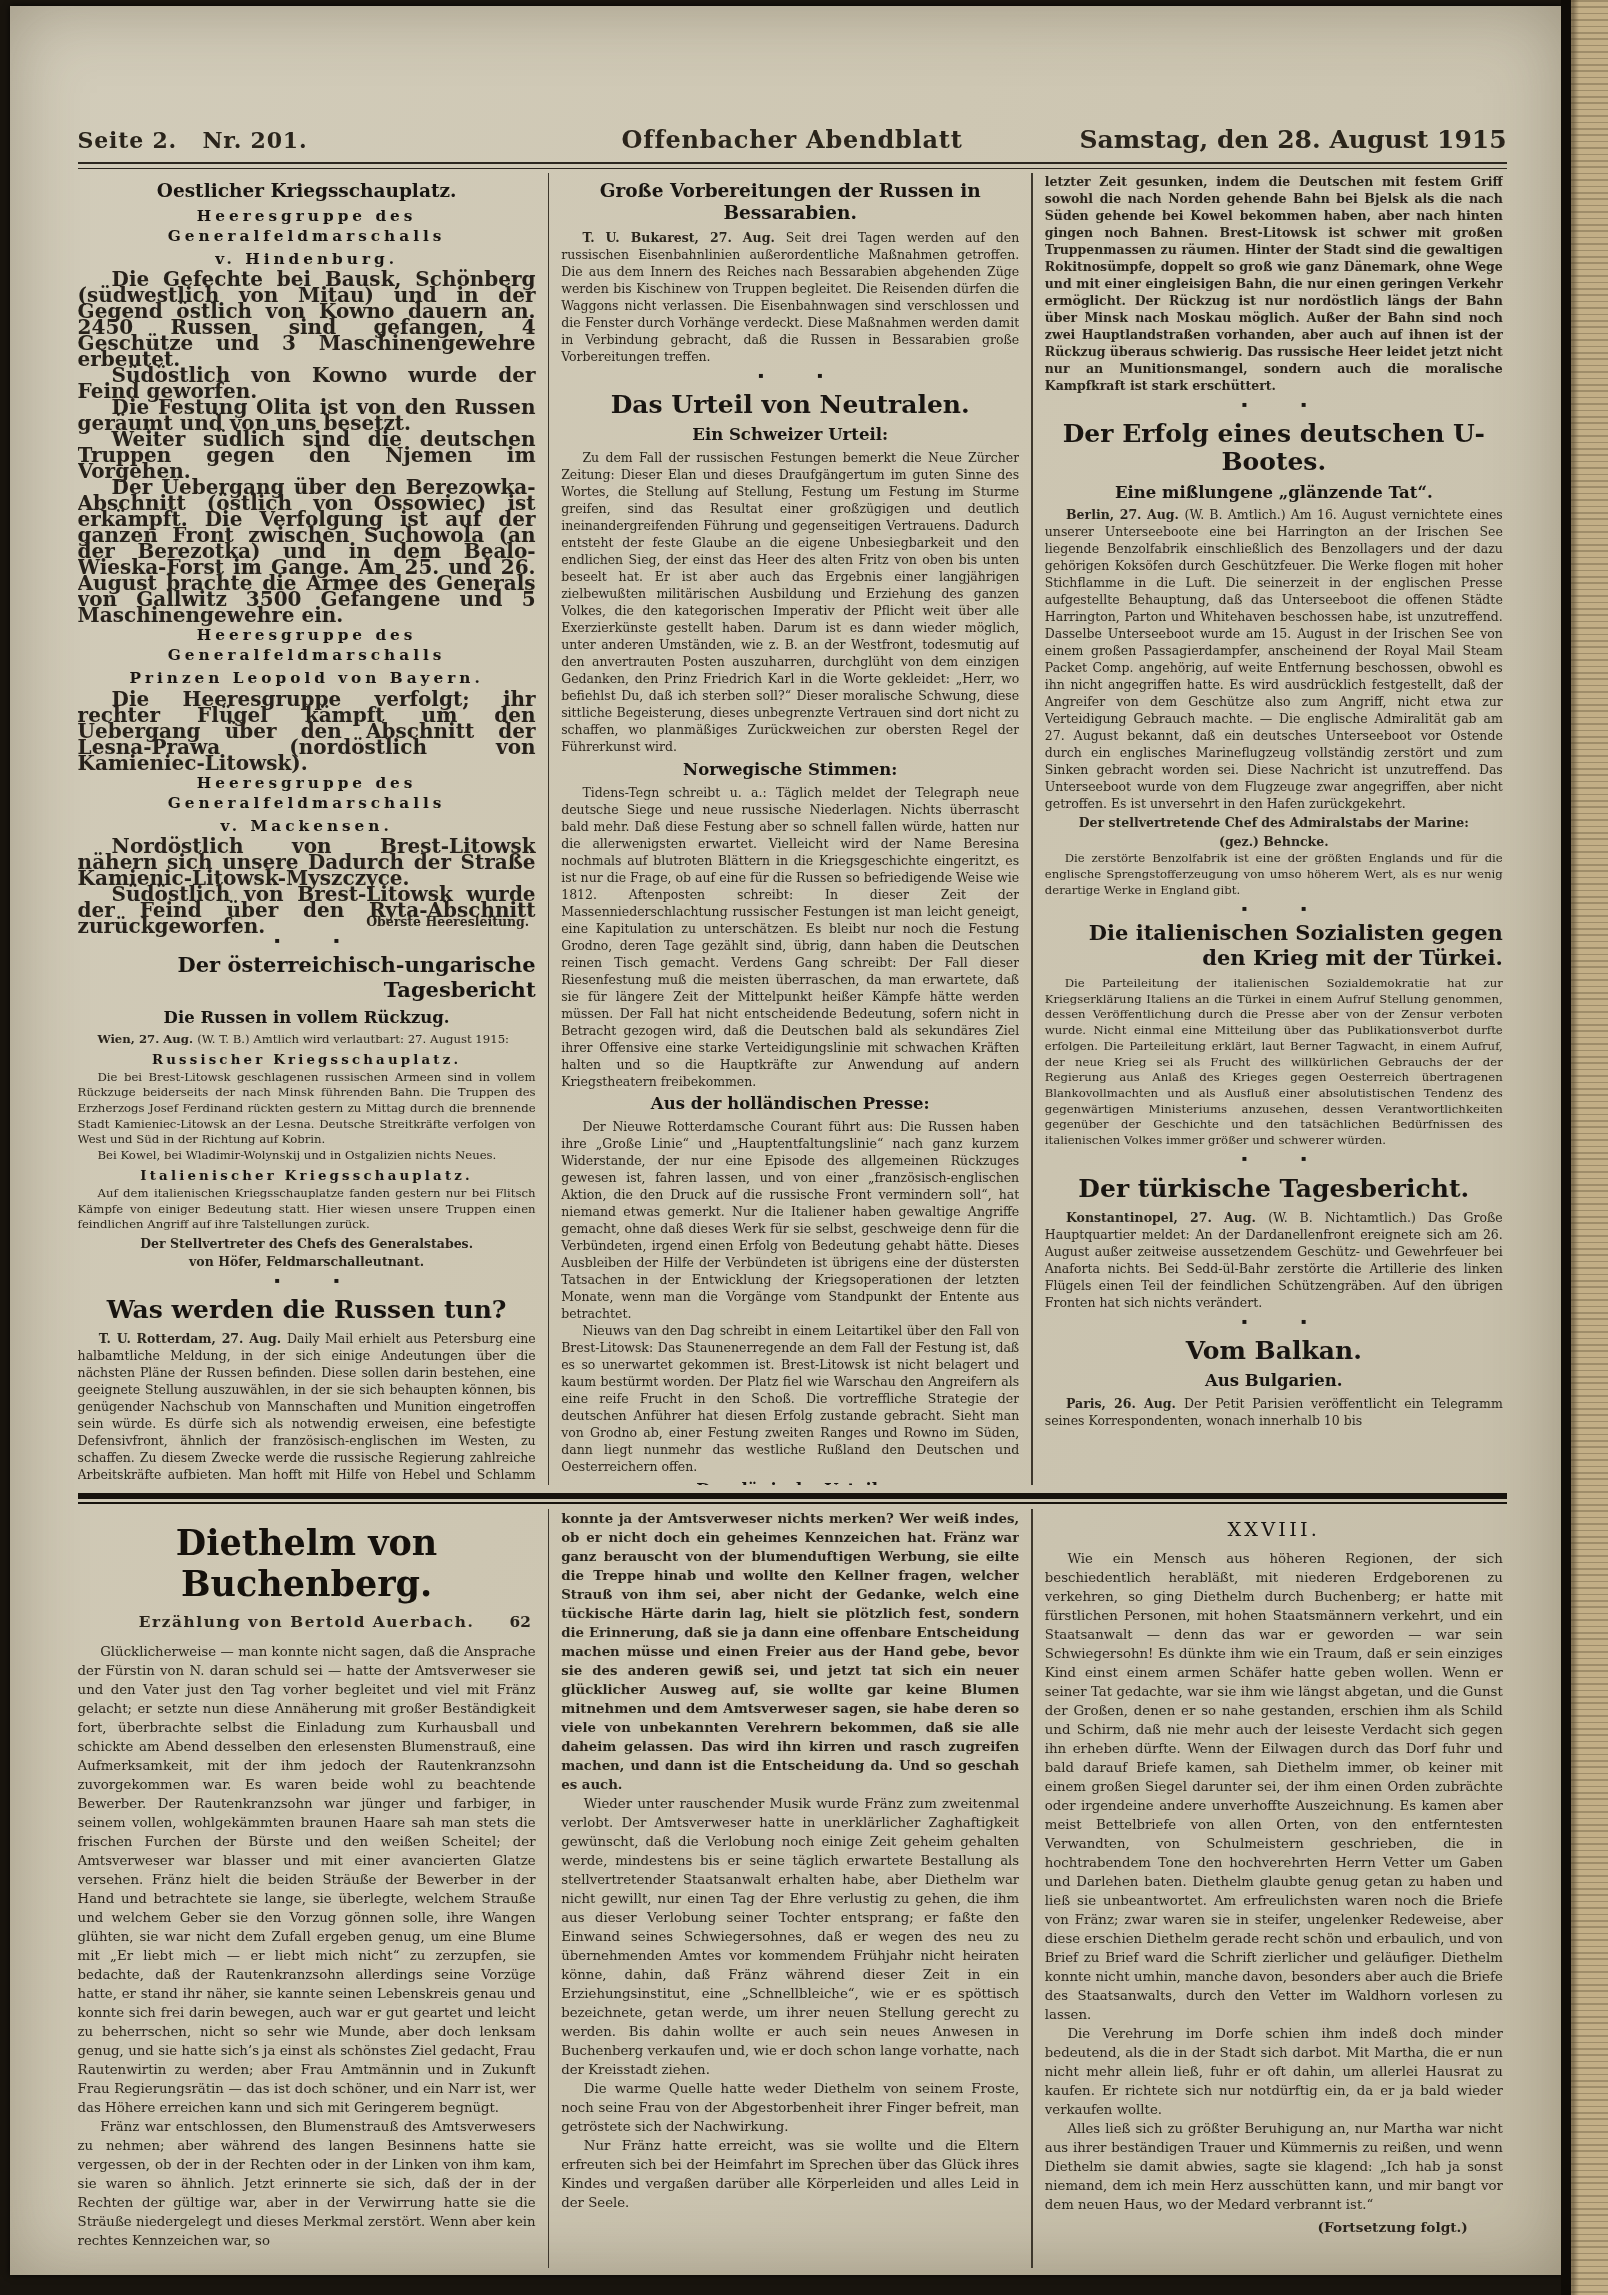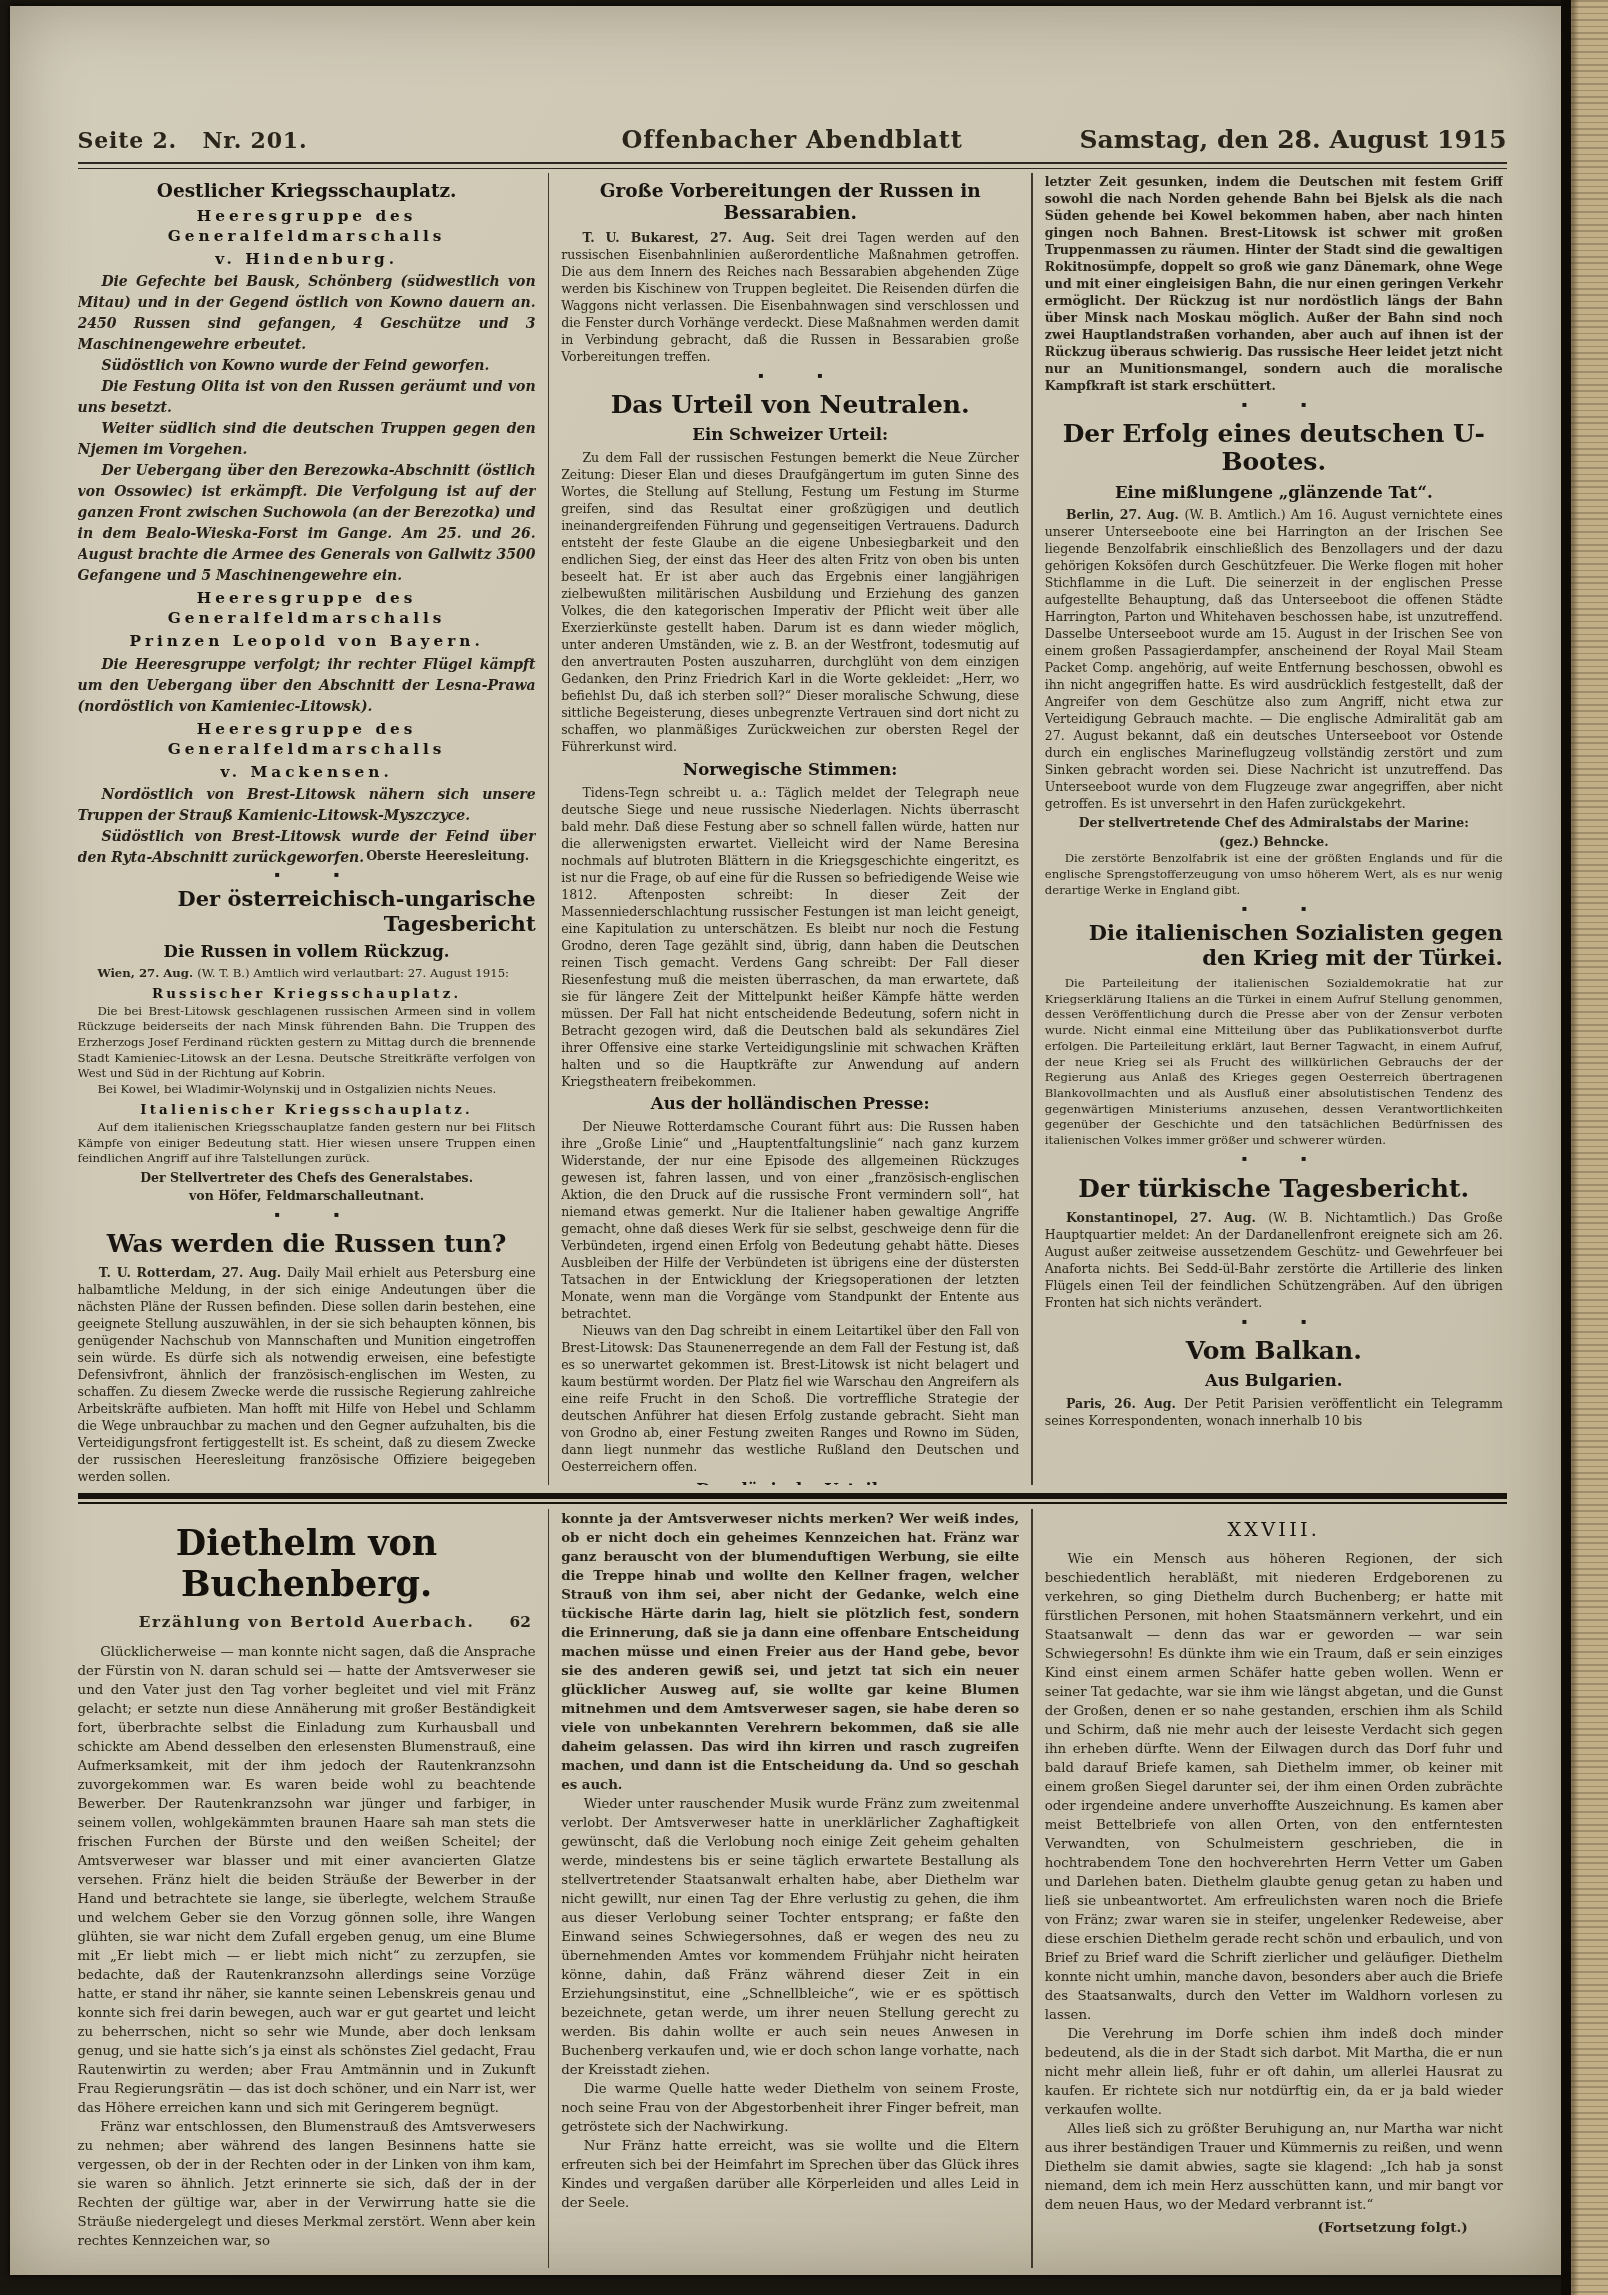--- a/index.html
+++ b/index.html
@@ -30,21 +30,21 @@
   #heavy-rule-a{height:5.6px;background:#17130d;margin-top:8px;}
   #heavy-rule-b{height:1.6px;background:#17130d;margin-top:3.2px;}
   
   .h-xl{font-size:25px;font-weight:bold;text-align:center;color:#191511;margin:11.3px 0 6.4px;line-height:1.12;}
   .h-lg{font-size:21px;font-weight:bold;text-align:right;color:#191511;margin:8px 0 5.6px;line-height:1.18;}
   .h-md{font-size:18.5px;font-weight:bold;text-align:center;color:#191511;margin:6.4px 0 4.8px;line-height:1.2;}
   .h-sm{font-size:16.5px;font-weight:bold;text-align:center;color:#191511;margin:4.8px 0 4px;line-height:1.2;}
   .h-sp{font-size:15.3px;font-weight:bold;text-align:center;letter-spacing:4px;color:#191511;margin:3.2px 0 1.6px;line-height:1.3;}
   .h-sp.small{font-size:13.3px;letter-spacing:3.2px;}
   .para{font-size:12.5px;line-height:17px;text-align:justify;text-indent:1.7em;margin:0;}
-  .para.big{font-size:14px;line-height:21px;font-weight:bold;color:#27211a;font-style:italic;}
+  .para.big{font-size:20px;line-height:16px;font-weight:bold;color:#27211a;}
   .para.small{font-size:11.7px;line-height:15.7px;}
   .para.noind{text-indent:0;font-weight:bold;}
   .sig{font-size:12.5px;font-weight:bold;text-align:center;line-height:17px;margin:1.6px 0;}
   .sig.right{text-align:right;padding-right:6.4px;}
   .sig.pull{margin-top:-21px;}
   .star{text-align:center;font-size:8px;letter-spacing:3.2em;padding-left:3.2em;margin:5.6px 0;color:#1c1813;}
   
   .serial-title{font-size:35px;font-weight:bold;text-align:center;margin:13px 0 9.6px;color:#15110c;}
   .byline{font-size:15.3px;font-weight:bold;text-align:center;position:relative;margin:0 0 11.3px;letter-spacing:1.6px;}
   .byline .num{position:absolute;right:4.8px;top:0;letter-spacing:0;}
@@ -75,21 +75,21 @@
         <div class="para big">Die Gefechte bei Bausk, Schönberg (südwestlich von Mitau) und in der Gegend östlich von Kowno dauern an. 2450 Russen sind gefangen, 4 Geschütze und 3 Maschinengewehre erbeutet.</div>
         <div class="para big">Südöstlich von Kowno wurde der Feind geworfen.</div>
         <div class="para big">Die Festung Olita ist von den Russen geräumt und von uns besetzt.</div>
         <div class="para big">Weiter südlich sind die deutschen Truppen gegen den Njemen im Vorgehen.</div>
         <div class="para big">Der Uebergang über den Berezowka-Abschnitt (östlich von Ossowiec) ist erkämpft. Die Verfolgung ist auf der ganzen Front zwischen Suchowola (an der Berezotka) und in dem Bealo-Wieska-Forst im Gange. Am 25. und 26. August brachte die Armee des Generals von Gallwitz 3500 Gefangene und 5 Maschinengewehre ein.</div>
         <div class="h-sp">Heeresgruppe des Generalfeldmarschalls</div>
         <div class="h-sp">Prinzen Leopold von Bayern.</div>
         <div class="para big">Die Heeresgruppe verfolgt; ihr rechter Flügel kämpft um den Uebergang über den Abschnitt der Lesna-Prawa (nordöstlich von Kamieniec-Litowsk).</div>
         <div class="h-sp">Heeresgruppe des Generalfeldmarschalls</div>
         <div class="h-sp">v. Mackensen.</div>
-        <div class="para big">Nordöstlich von Brest-Litowsk nähern sich unsere Truppen der Strauß Kamienic-Litowsk-Myszczyce.</div>
+        <div class="para big">Nordöstlich von Brest-Litowsk nähern sich unsere Dadurch der Straße Kamienic-Litowsk-Myszczyce.</div>
         <div class="para big">Südöstlich von Brest-Litowsk wurde der Feind über den Ryta-Abschnitt zurückgeworfen.</div>
         <div class="sig right pull">Oberste Heeresleitung.</div>
         <div class="star">▪ ▪</div>
         <div class="h-lg">Der österreichisch-ungarische Tagesbericht</div>
         <div class="h-sm">Die Russen in vollem Rückzug.</div>
         <div class="para small"><b class="lead">Wien, 27. Aug. </b>(W. T. B.) Amtlich wird verlautbart: 27. August 1915:</div>
         <div class="h-sp small">Russischer Kriegsschauplatz.</div>
         <div class="para small">Die bei Brest-Litowsk geschlagenen russischen Armeen sind in vollem Rückzuge beiderseits der nach Minsk führenden Bahn. Die Truppen des Erzherzogs Josef Ferdinand rückten gestern zu Mittag durch die brennende Stadt Kamieniec-Litowsk an der Lesna. Deutsche Streitkräfte verfolgen von West und Süd in der Richtung auf Kobrin.</div>
         <div class="para small">Bei Kowel, bei Wladimir-Wolynskij und in Ostgalizien nichts Neues.</div>
         <div class="h-sp small">Italienischer Kriegsschauplatz.</div>

